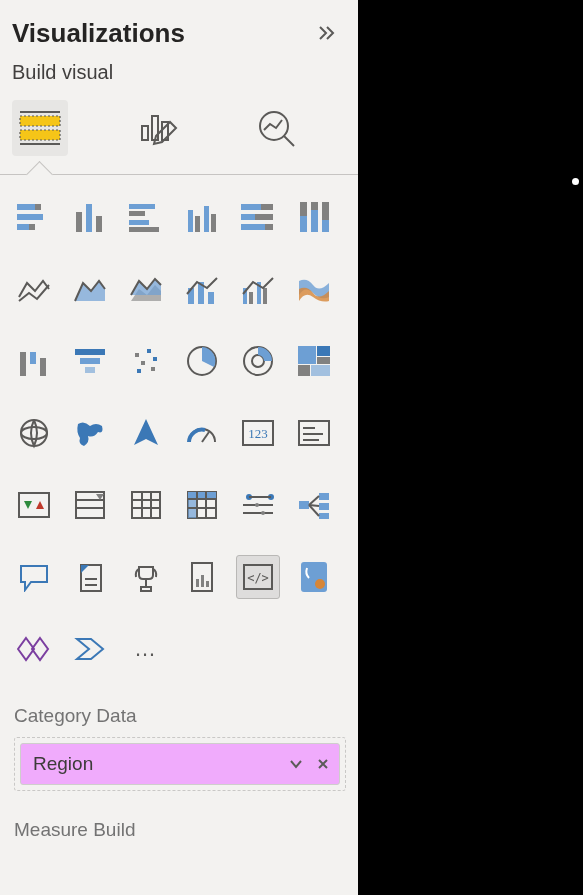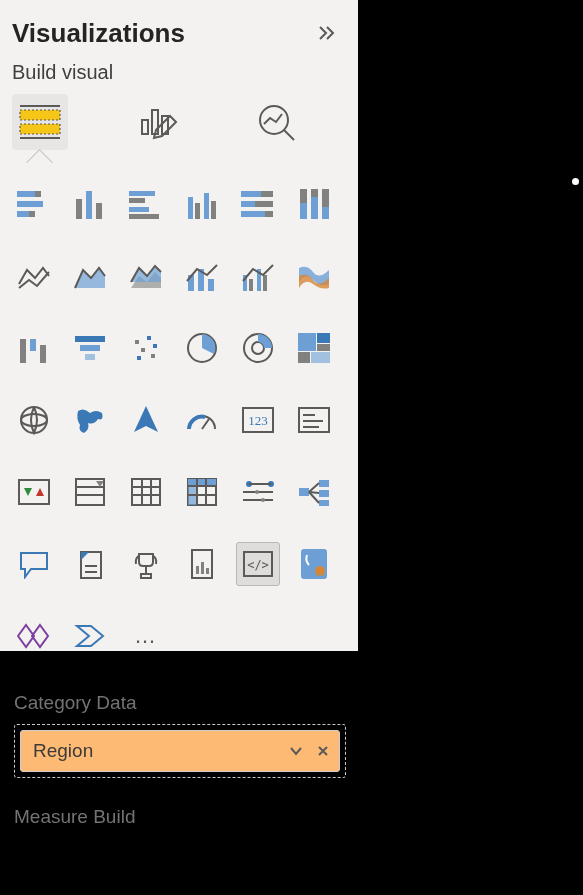--- a/index.html
+++ b/index.html
@@ -7,21 +7,21 @@
     margin: 0;
     font-family: "Segoe UI", Arial, sans-serif;
     background: #000;
     width: 583px;
     height: 895px;
     overflow: hidden;
     position: relative;
   }
   .panel {
     width: 358px;
-    height: 651px;
+    height: 895px;
     background: #f3f2f0;
     padding: 0;
     display: flex;
     flex-direction: column;
   }
   .header-row {
     display: flex;
     align-items: center;
     justify-content: space-between;
     padding: 18px 16px 8px 12px;
@@ -111,21 +111,21 @@
     font-size: 19px;
     color: #737373;
     margin-bottom: 10px;
   }
   .well-dropzone {
     border: 1px dashed #c9c8c6;
     border-radius: 3px;
     padding: 5px;
   }
   .field-pill {
-    background: #fdba74;
+    background: #f0abfc;
     border: 1px solid #cfcecc;
     border-radius: 3px;
     height: 42px;
     display: flex;
     align-items: center;
     padding: 0 10px 0 12px;
     justify-content: space-between;
   }
   .field-pill-name {
     font-size: 19px;

